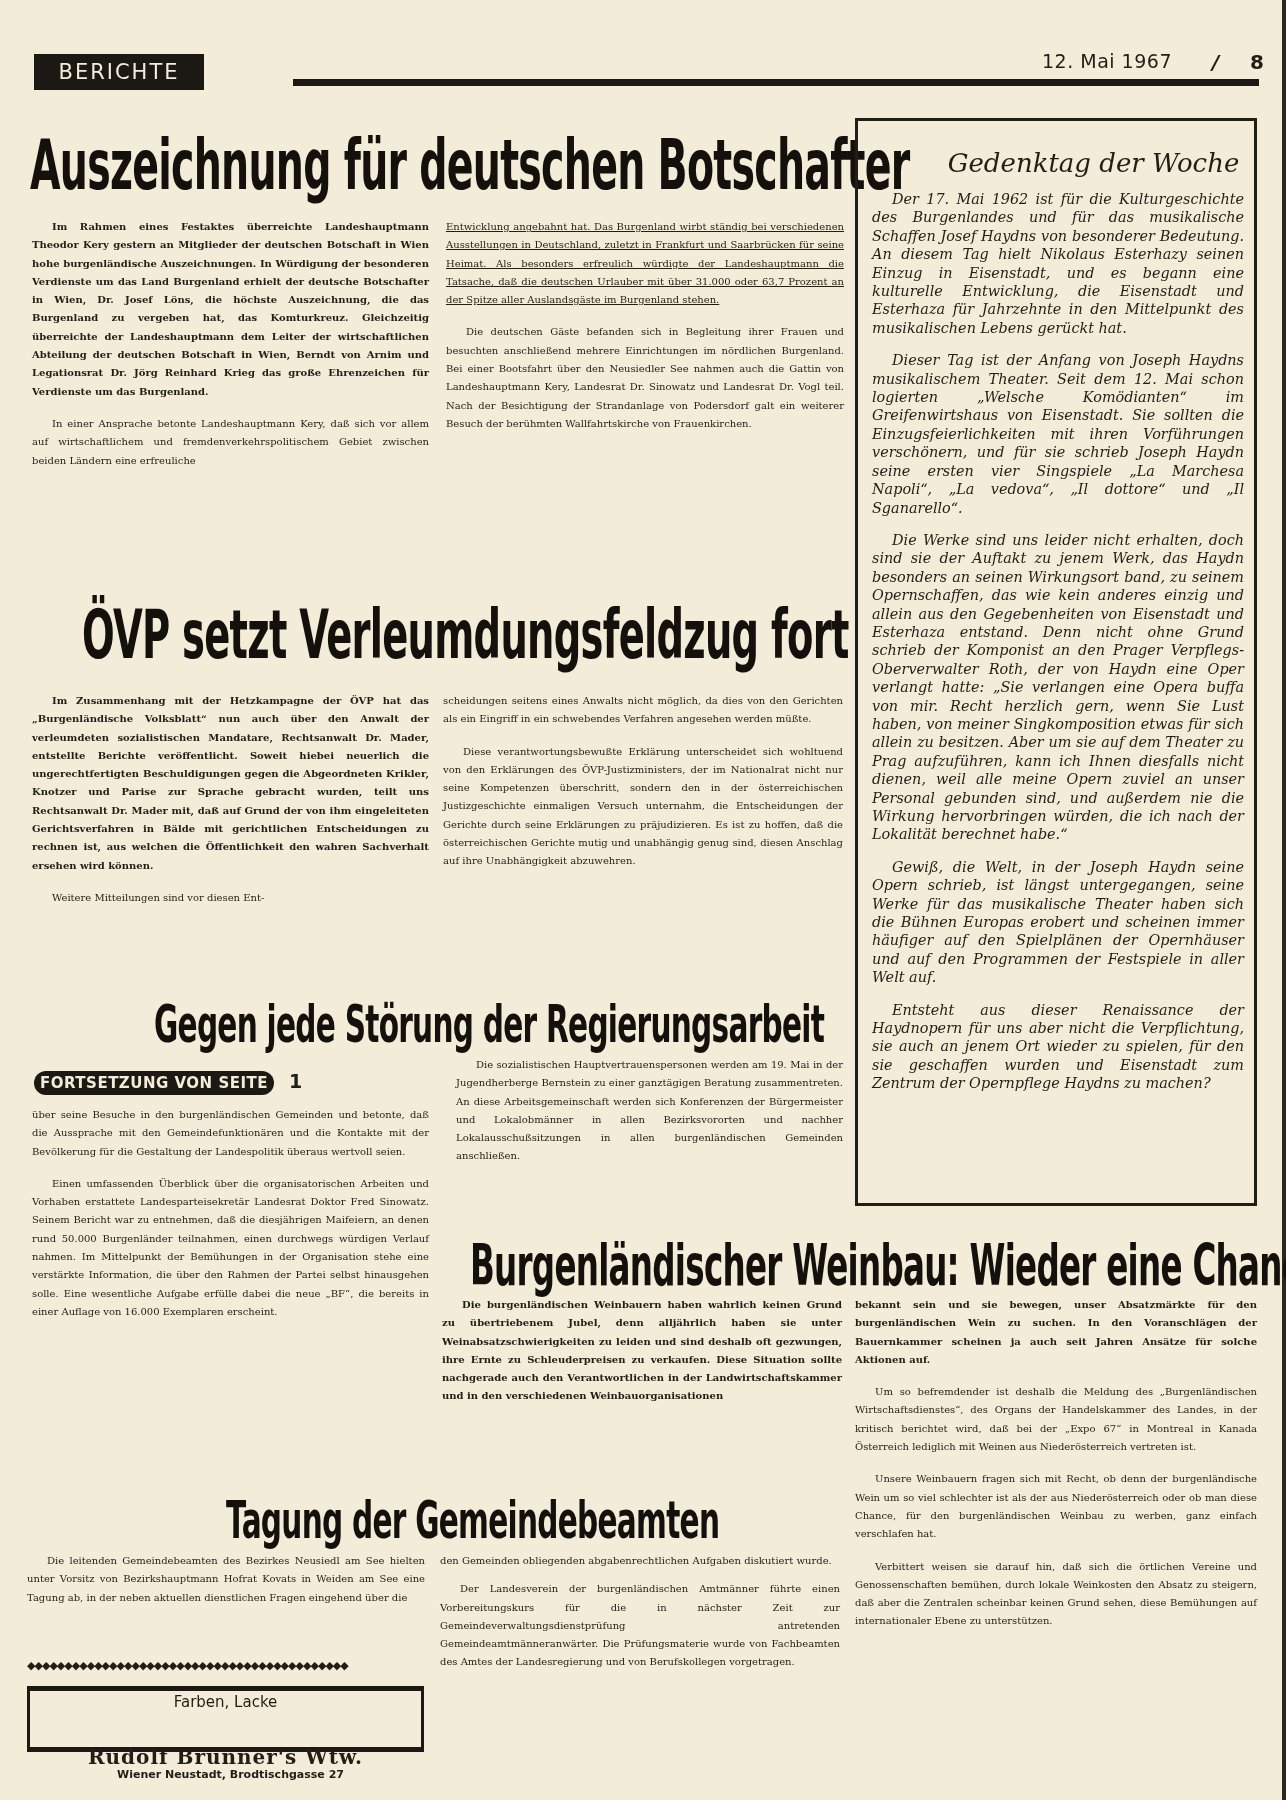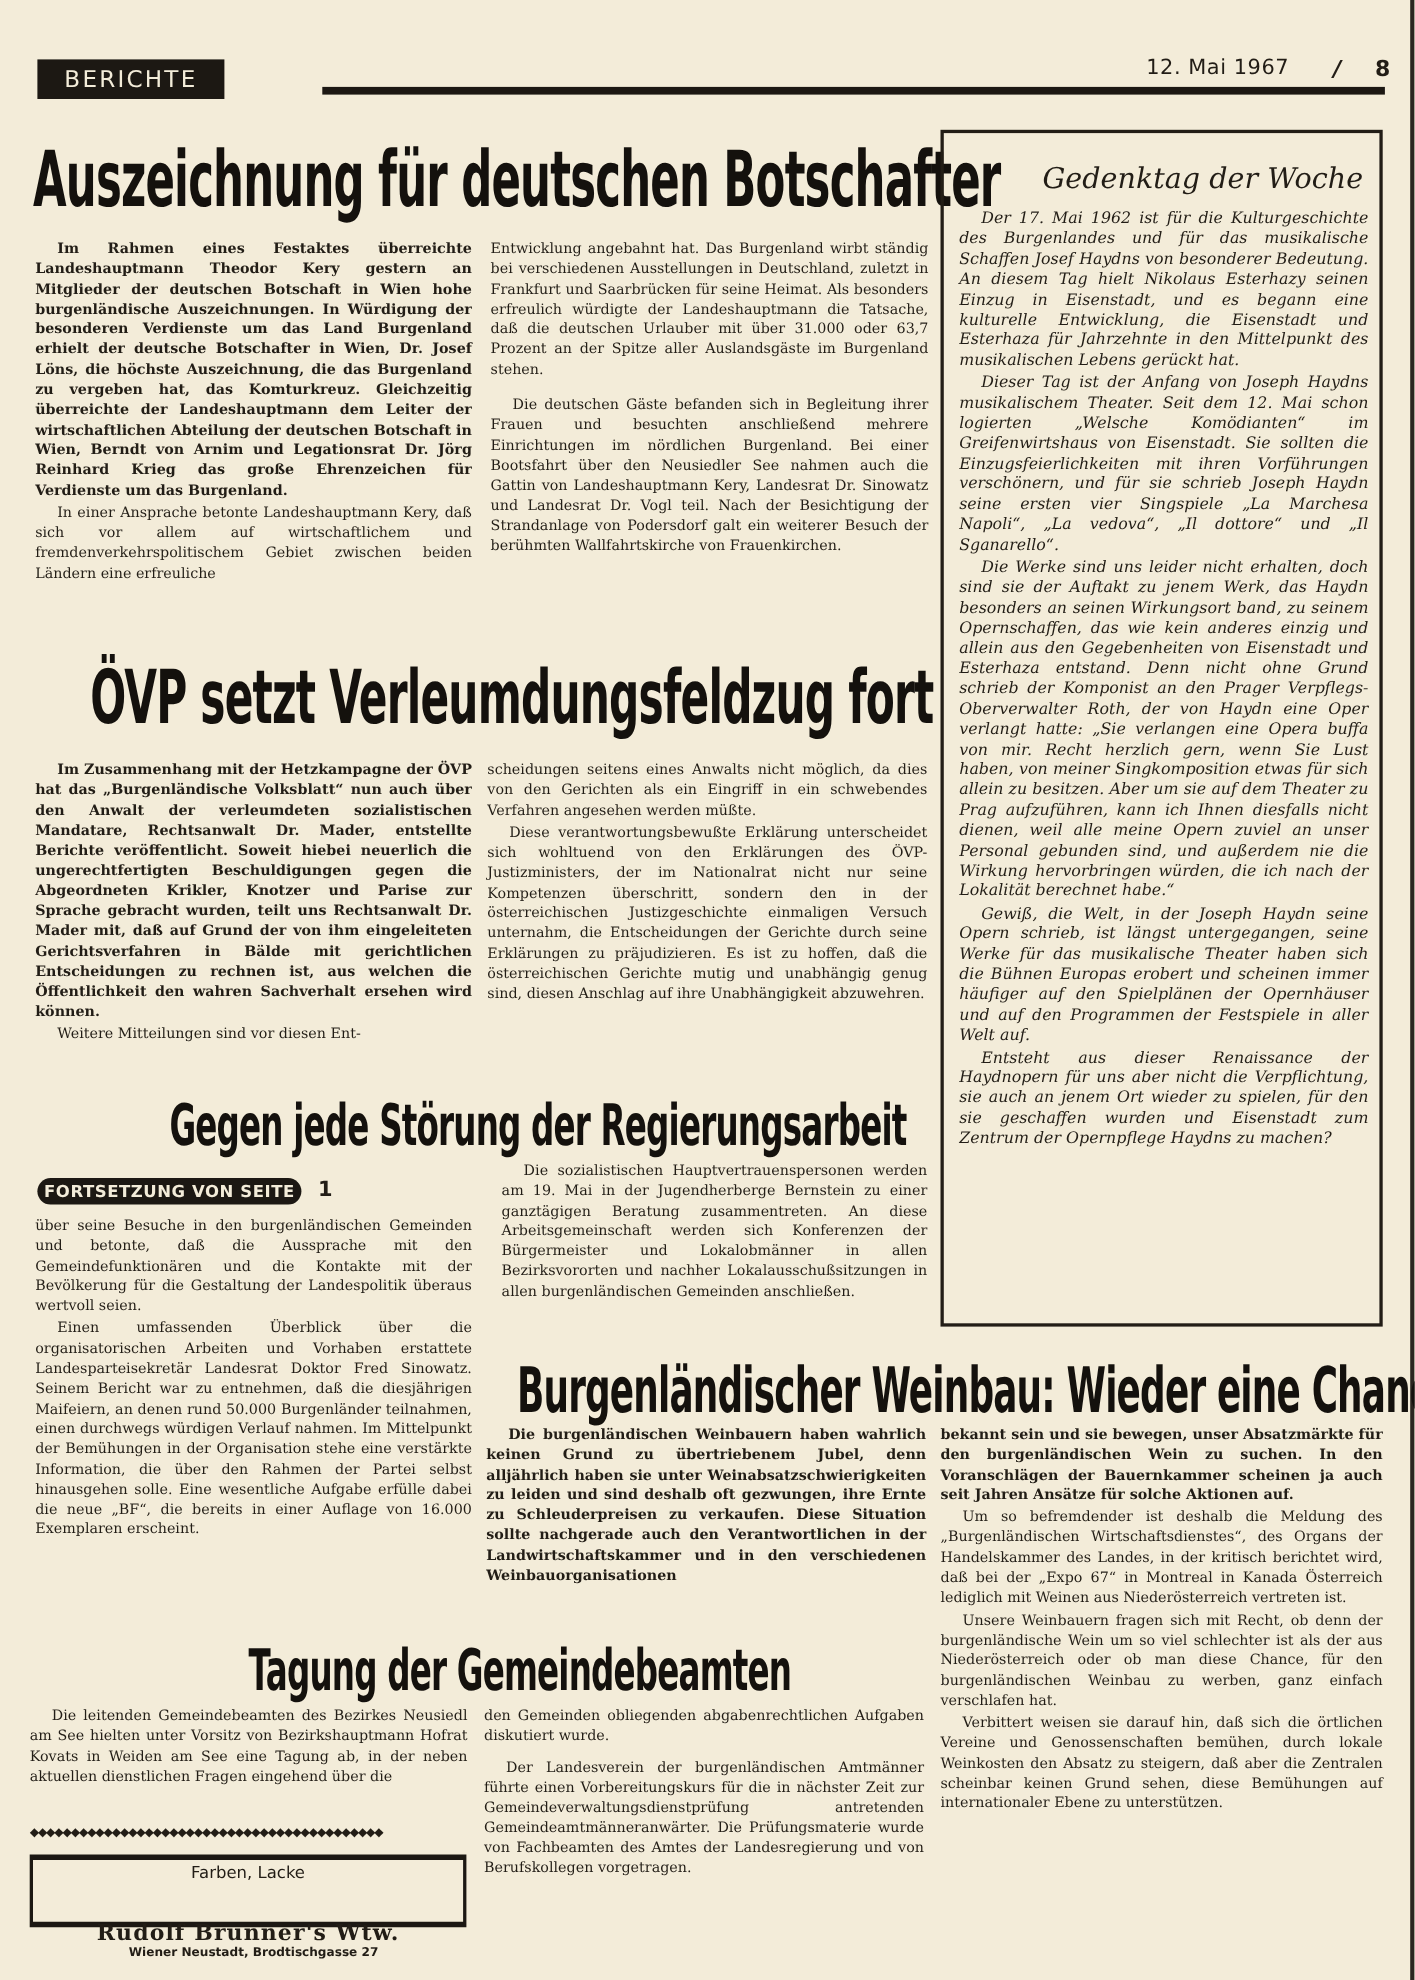--- a/index.html
+++ b/index.html
@@ -20,23 +20,23 @@
   }
   .head-date { left:1042px; top:50px; font-family:"DejaVu Sans", sans-serif; font-size:19px; letter-spacing:0.5px; }
   .head-slash { left:1212px; top:50px; font-family:"DejaVu Sans", sans-serif; font-size:20px; font-style:italic; font-weight:bold;}
   .head-page { left:1250px; top:50px; font-family:"DejaVu Sans", sans-serif; font-size:20px; font-weight:bold; }
   .head-rule { left:293px; top:79px; width:966px; height:7px; background:#1c1813; }
 
   .headline {
     font-family:"DejaVu Sans", sans-serif; font-weight:bold; color:#14110d;
     transform-origin:left top; white-space:nowrap; letter-spacing:-1px;
   }
-  .col { font-size:13px; line-height:18.3px; text-align:justify; hyphens:manual; }
+  .col { font-size:10px; line-height:18.3px; text-align:justify; hyphens:manual; }
   .col p { margin:0; text-indent:20px; }
-  .col p + p { margin-top:2px; }
+  .col p + p { margin-top:14px; }
   .bold { font-weight:bold; }
   .italic { font-style:italic; }
 
   .box {
     left:855px; top:118px; width:402px; height:1088px;
     border:3px solid #221d16; box-sizing:border-box;
   }
   .box-title { left:858px; top:148px; width:471px; text-align:center; font-family:"DejaVu Serif", serif; font-style:italic; font-size:26px; }
 
   .fortsetzung {
@@ -65,21 +65,21 @@
 <div class="abs head-page">8</div>
 <div class="abs head-rule"></div>
 <div class="rule-right"></div>
 
 <div class="abs headline" style="left:30px; top:124px; font-size:52px; transform:scaleX(0.76) scaleY(1.35);">Auszeichnung für deutschen Botschafter</div>
 <div class="abs col bold" style="left:32px; top:218px; width:397px;">
   <p>Im Rahmen eines Festaktes überreichte Landeshauptmann Theodor Kery gestern an Mitglieder der deutschen Botschaft in Wien hohe burgenländische Auszeichnungen. In Würdigung der besonderen Verdienste um das Land Burgenland erhielt der deutsche Botschafter in Wien, Dr. Josef Löns, die höchste Auszeichnung, die das Burgenland zu vergeben hat, das Komturkreuz. Gleichzeitig überreichte der Landeshauptmann dem Leiter der wirtschaftlichen Abteilung der deutschen Botschaft in Wien, Berndt von Arnim und Legationsrat Dr. Jörg Reinhard Krieg das große Ehrenzeichen für Verdienste um das Burgenland.</p>
   <p style="font-weight:normal;">In einer Ansprache betonte Landeshauptmann Kery, daß sich vor allem auf wirtschaftlichem und fremdenverkehrspolitischem Gebiet zwischen beiden Ländern eine erfreuliche</p>
 </div>
 <div class="abs col" style="left:446px; top:218px; width:398px;">
-  <p style="text-indent:0;">Entwicklung angebahnt hat. Das Burgenland wirbt ständig bei verschiedenen Ausstellungen in Deutschland, zuletzt in Frankfurt und Saarbrücken für seine Heimat. Als besonders erfreulich würdigte der Landeshauptmann die Tatsache, daß die deutschen Urlauber mit über 31.000 oder 63,7 Prozent an der Spitze aller Auslandsgäste im Burgenland stehen.</p>
+  <p style="text-indent:0;text-decoration:underline;">Entwicklung angebahnt hat. Das Burgenland wirbt ständig bei verschiedenen Ausstellungen in Deutschland, zuletzt in Frankfurt und Saarbrücken für seine Heimat. Als besonders erfreulich würdigte der Landeshauptmann die Tatsache, daß die deutschen Urlauber mit über 31.000 oder 63,7 Prozent an der Spitze aller Auslandsgäste im Burgenland stehen.</p>
   <p style="margin-top:14px;">Die deutschen Gäste befanden sich in Begleitung ihrer Frauen und besuchten anschließend mehrere Einrichtungen im nördlichen Burgenland. Bei einer Bootsfahrt über den Neusiedler See nahmen auch die Gattin von Landeshauptmann Kery, Landesrat Dr. Sinowatz und Landesrat Dr. Vogl teil. Nach der Besichtigung der Strandanlage von Podersdorf galt ein weiterer Besuch der berühmten Wallfahrtskirche von Frauenkirchen.</p>
 </div>
 
 <div class="abs box"></div>
 <div class="abs box-title">Gedenktag der Woche</div>
 <div class="abs col italic" style="left:872px; top:190px; width:372px; font-size:14.4px; line-height:18.4px;">
   <p>Der 17. Mai 1962 ist für die Kulturgeschichte des Burgenlandes und für das musikalische Schaffen Josef Haydns von besonderer Bedeutung. An diesem Tag hielt Nikolaus Esterhazy seinen Einzug in Eisenstadt, und es begann eine kulturelle Entwicklung, die Eisenstadt und Esterhaza für Jahrzehnte in den Mittelpunkt des musikalischen Lebens gerückt hat.</p>
   <p>Dieser Tag ist der Anfang von Joseph Haydns musikalischem Theater. Seit dem 12. Mai schon logierten „Welsche Komödianten“ im Greifenwirtshaus von Eisenstadt. Sie sollten die Einzugsfeierlichkeiten mit ihren Vorführungen verschönern, und für sie schrieb Joseph Haydn seine ersten vier Singspiele „La Marchesa Napoli“, „La vedova“, „Il dottore“ und „Il Sganarello“.</p>
   <p>Die Werke sind uns leider nicht erhalten, doch sind sie der Auftakt zu jenem Werk, das Haydn besonders an seinen Wirkungsort band, zu seinem Opernschaffen, das wie kein anderes einzig und allein aus den Gegebenheiten von Eisenstadt und Esterhaza entstand. Denn nicht ohne Grund schrieb der Komponist an den Prager Verpflegs-Oberverwalter Roth, der von Haydn eine Oper verlangt hatte: „Sie verlangen eine Opera buffa von mir. Recht herzlich gern, wenn Sie Lust haben, von meiner Singkomposition etwas für sich allein zu besitzen. Aber um sie auf dem Theater zu Prag aufzuführen, kann ich Ihnen diesfalls nicht dienen, weil alle meine Opern zuviel an unser Personal gebunden sind, und außerdem nie die Wirkung hervorbringen würden, die ich nach der Lokalität berechnet habe.“</p>
   <p>Gewiß, die Welt, in der Joseph Haydn seine Opern schrieb, ist längst untergegangen, seine Werke für das musikalische Theater haben sich die Bühnen Europas erobert und scheinen immer häufiger auf den Spielplänen der Opernhäuser und auf den Programmen der Festspiele in aller Welt auf.</p>

